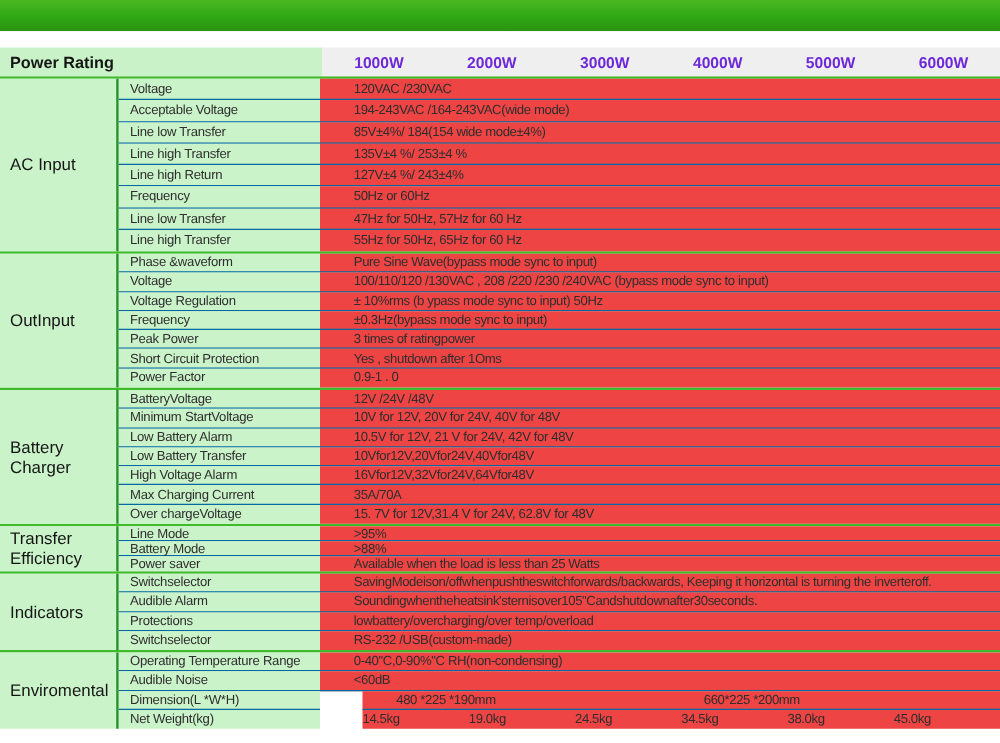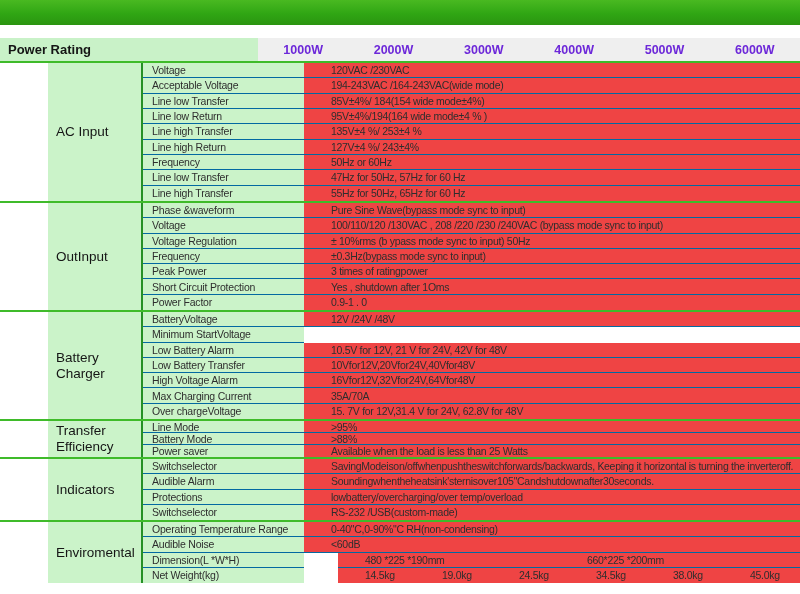--- a/index.html
+++ b/index.html
@@ -27,42 +27,42 @@
     align-items: center; text-align: center;
     font-size: 12.5px; color: #6d28d9;
   }
   .topline, .sep { height: 2px; background: #3fbb2a; }
 
   .sec { display: flex; }
   .sl {
     width: 95px; background: #cbf3c9;
     border-right: 2px solid #259125;
     display: flex; align-items: center; padding-left: 8px;
-    font-size: 13.5px; line-height: 1.18; color: #151515; margin-left: 48px;
+    font-size: 13.5px; line-height: 1.18; color: #151515;
   }
   .rows { flex: 1; display: flex; flex-direction: column; }
   .row { flex: 1; display: flex; min-height: 0; }
   .row:not(:last-child) .rl,
   .row:not(:last-child) .rv { border-bottom: 1px solid #0369a1; }
   .rl {
     width: 161px; background: #cbf3c9;
     display: flex; align-items: center; padding-left: 9px;
     font-size: 10.5px; letter-spacing: -0.2px; white-space: nowrap;
   }
   .rv {
     flex: 1; background: #ef4444;
     display: flex; align-items: center; padding-left: 27px;
     font-size: 10.5px; letter-spacing: -0.3px;
     white-space: nowrap; overflow: hidden;
   }
   .rv.grid {
     display: grid; grid-template-columns: repeat(6, 1fr);
     padding-left: 0; align-items: center; margin-left: 34px;
   }
-  .cell { padding-left: 27px; white-space: nowrap; }
+  .cell { white-space: nowrap; }
   .sp3 { grid-column: span 3; padding-left: 27px; white-space: nowrap; }
   .sp3b { grid-column: span 3; padding-left: 18px; white-space: nowrap; }
 </style>
 </head>
 <body>
 
 <div class="banner"></div>
 <div class="gap"></div>
 
 <div class="hdr">
@@ -87,24 +87,20 @@
     </div>
     <div class="row">
       <div class="rl">Acceptable Voltage</div>
       <div class="rv">194-243VAC /164-243VAC(wide mode)</div>
     </div>
     <div class="row">
       <div class="rl">Line low Transfer</div>
       <div class="rv">85V±4%/ 184(154 wide mode±4%)</div>
     </div>
     <div class="row">
-      <div class="rl">Line low Return</div>
-      <div class="rv">95V±4%/194(164 wide mode±4 % )</div>
-    </div>
-    <div class="row">
       <div class="rl">Line high Transfer</div>
       <div class="rv">135V±4 %/ 253±4 %</div>
     </div>
     <div class="row">
       <div class="rl">Line high Return</div>
       <div class="rv">127V±4 %/ 243±4%</div>
     </div>
     <div class="row">
       <div class="rl">Frequency</div>
       <div class="rv">50Hz or 60Hz</div>
@@ -158,20 +154,21 @@
 
 <section class="sec" style="height:107px">
   <div class="sl">Battery Charger</div>
   <div class="rows">
     <div class="row">
       <div class="rl">BatteryVoltage</div>
       <div class="rv">12V /24V /48V</div>
     </div>
     <div class="row">
       <div class="rl">Minimum StartVoltage</div>
+      <div class="rv">10V for 12V, 20V for 24V, 40V for 48V</div>
     </div>
     <div class="row">
       <div class="rl">Low Battery Alarm</div>
       <div class="rv">10.5V for 12V, 21 V for 24V, 42V for 48V</div>
     </div>
     <div class="row">
       <div class="rl">Low Battery Transfer</div>
       <div class="rv">10Vfor12V,20Vfor24V,40Vfor48V</div>
     </div>
     <div class="row">

